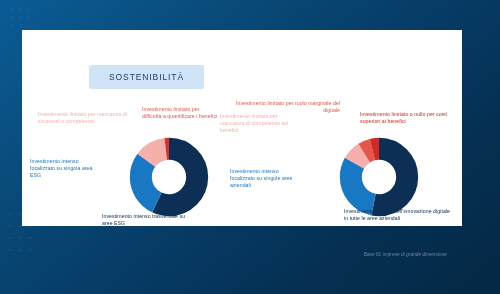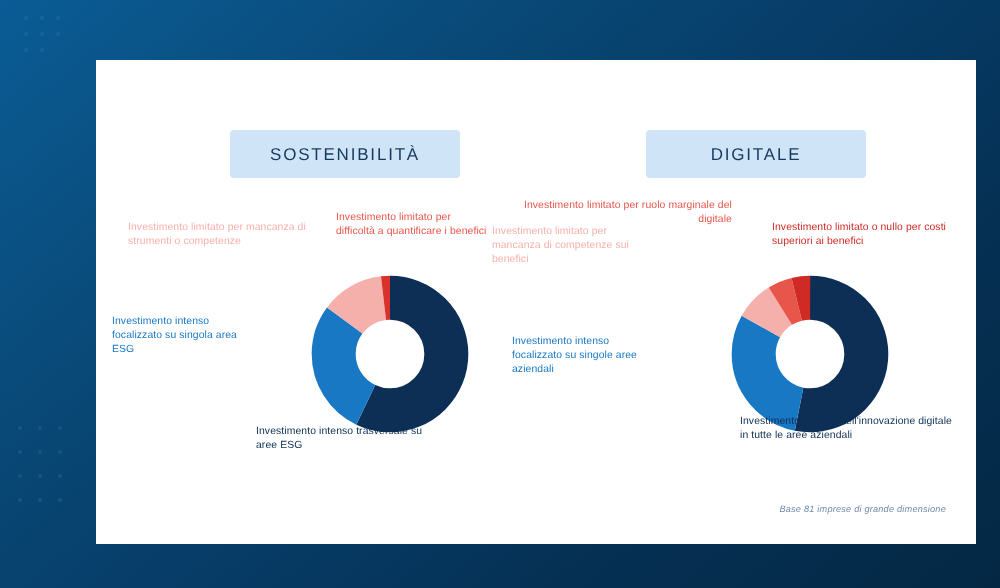--- a/index.html
+++ b/index.html
@@ -11,21 +11,21 @@
   #stage{
     position:relative;width:500px;height:294px;
     background:
       linear-gradient(140deg,#0a5c96 0%,#0a5183 18%,#084471 38%,#063962 58%,#052f52 76%,#042844 100%);
     overflow:hidden;
   }
   .dot-field{
     position:absolute;opacity:.25;
   }
   .slide{
-    position:absolute;left:48px;top:30px;width:440px;height:242px;
+    position:absolute;left:22px;top:30px;width:440px;height:196px;
     background:#ffffff;
   }
   .pill{
     position:absolute;height:24px;border-radius:2px;
     background:#cfe4f7;
     display:flex;align-items:center;justify-content:center;
     color:#163a5f;font-size:8.5px;letter-spacing:.9px;
   }
   #pill-sost{left:67px;top:35px;width:115px;}
   #pill-dig{left:275px;top:35px;width:110px;}
@@ -98,23 +98,20 @@
         <circle cx="24" cy="40" r="1"></circle>
     </g>
   </svg>
 
   <div class="slide">
 
     <div class="pill" id="pill-sost">
       <span>SOSTENIBILITÀ</span>
     </div>
 
-    <div class="pill" id="pill-dig">
-      <span>DIGITALE</span>
-    </div>
 
     <div class="donut-wrap" id="donut-left">
       <svg class="donut-svg" viewBox="0 0 100 100">
         <g transform="translate(50,50)">
 
           <circle r="32" fill="none" stroke="#0d2f55" stroke-width="25" stroke-dasharray="114.6 86.4" transform="rotate(-90)"></circle>
 
           <circle r="32" fill="none" stroke="#1878c4" stroke-width="25" stroke-dasharray="56.3 144.7" stroke-dashoffset="-114.6" transform="rotate(-90)"></circle>
 
           <circle r="32" fill="none" stroke="#f6b0ab" stroke-width="25" stroke-dasharray="26.1 174.9" stroke-dashoffset="-170.9" transform="rotate(-90)"></circle>

